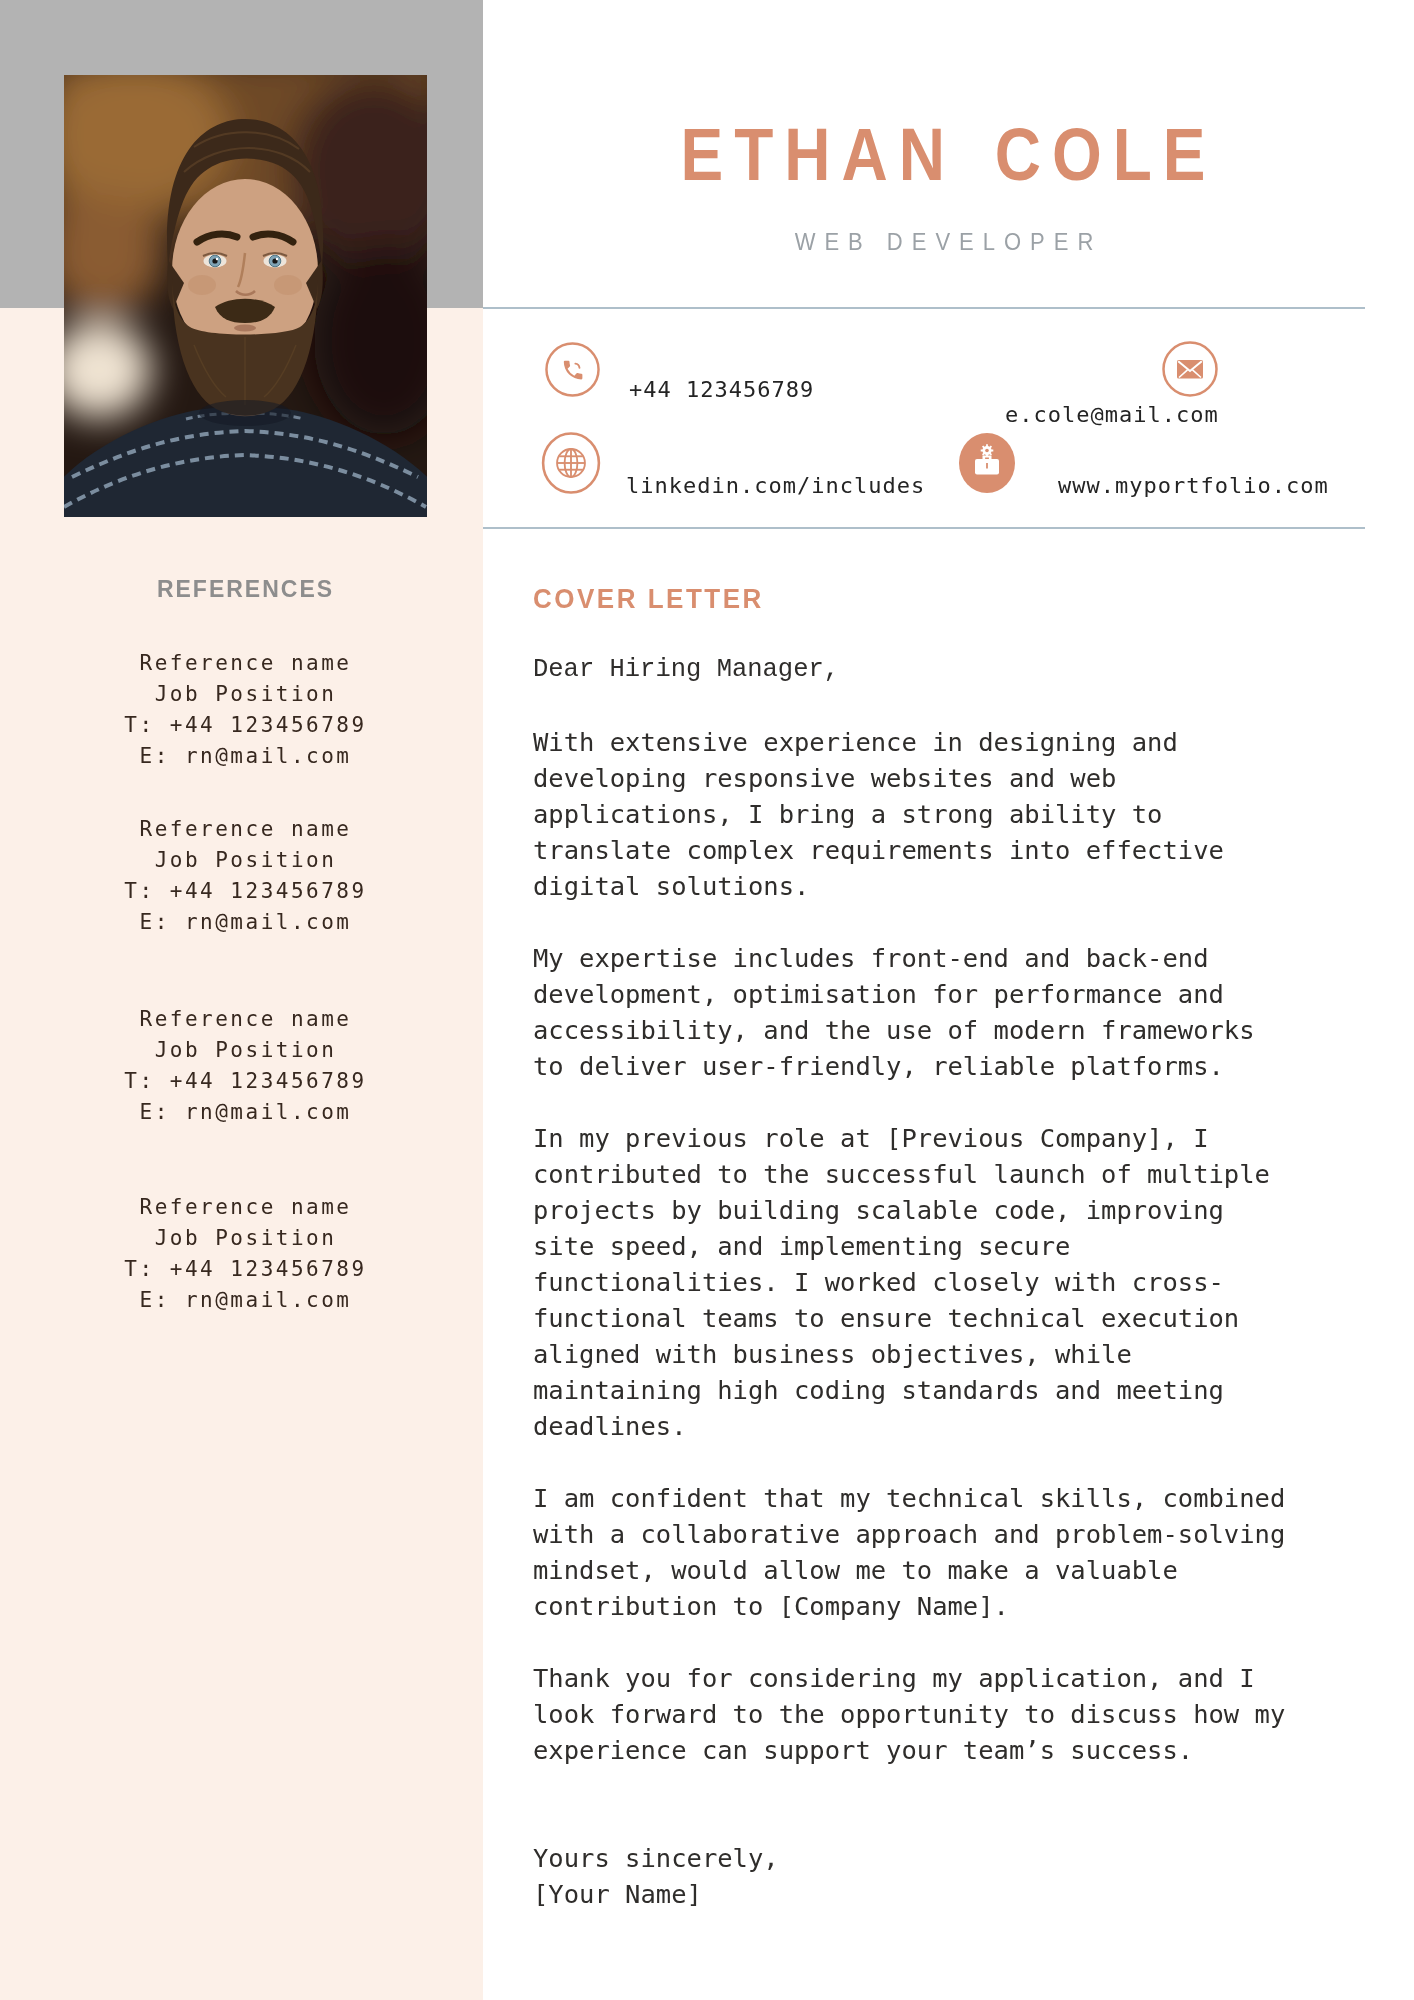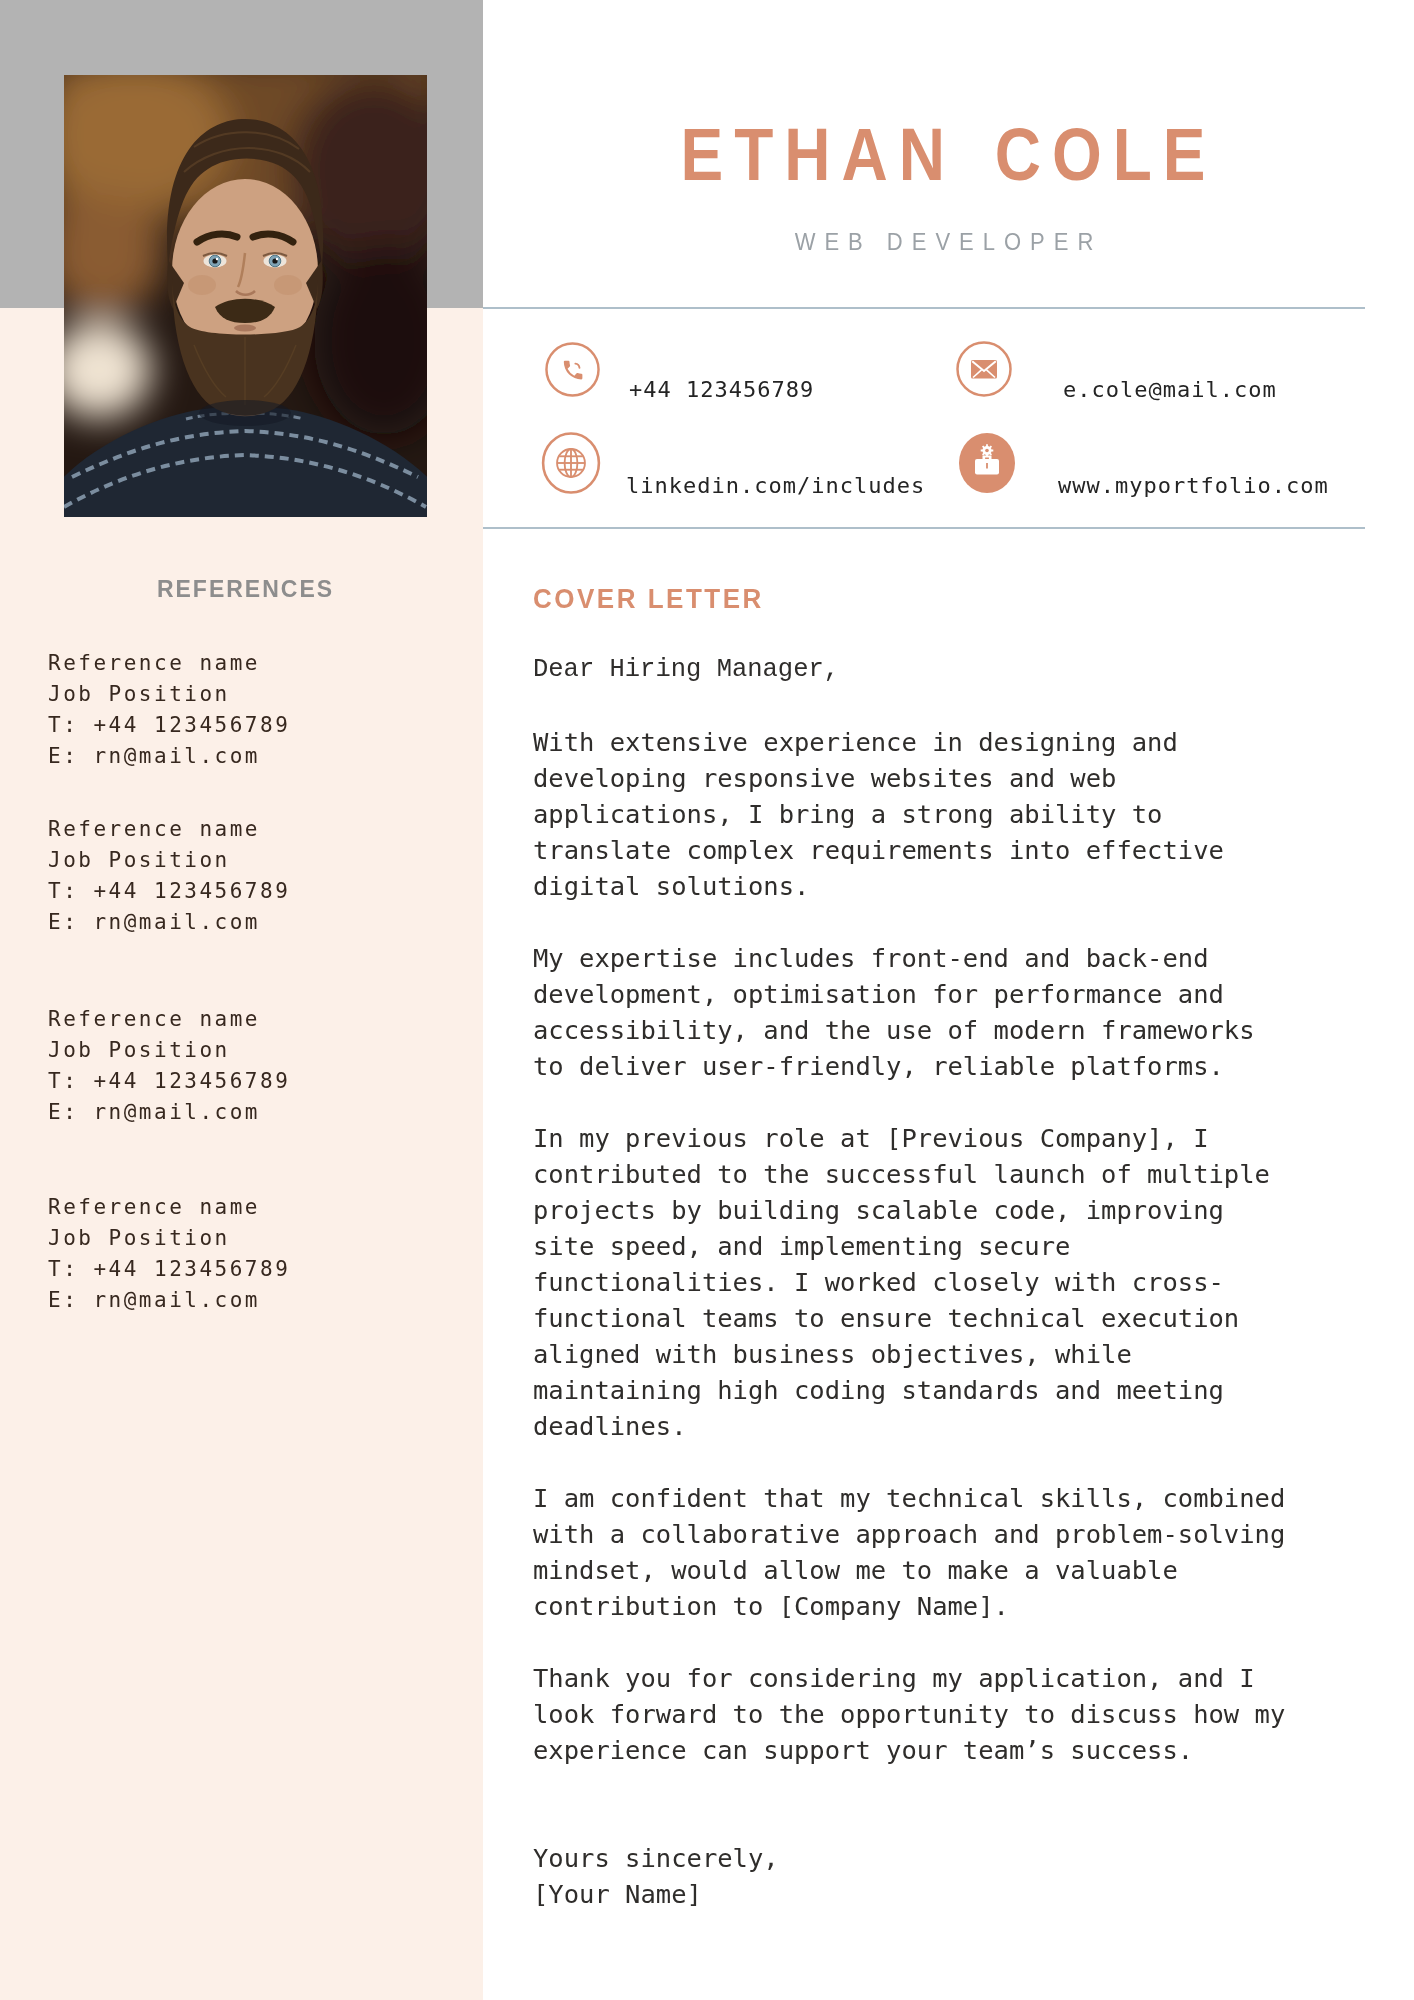--- a/index.html
+++ b/index.html
@@ -10,21 +10,21 @@
   
   .sidebar{position:absolute;left:0;top:0;width:483px;height:2000px;background:#fcf0e8;}
   .gray-block{position:absolute;left:0;top:0;width:483px;height:308px;background:#b3b3b3;}
   .photo{position:absolute;left:64px;top:75px;width:363px;height:442px;overflow:hidden;}
   .photo svg{display:block;}
   .ref-title{
     position:absolute;left:60px;top:576px;width:371px;text-align:center;
     font-family:"Liberation Sans",sans-serif;font-weight:bold;font-size:23px;
     letter-spacing:2px;color:#8d8d8d;transform:scaleY(1.06);
   }
-  .references{position:absolute;left:48px;top:648px;width:395px;text-align:left;}
+  .references{position:absolute;left:48px;top:648px;width:395px;text-align:center;}
   .ref-block{font-size:21px;line-height:31px;letter-spacing:2.5px;color:#37281f;}
   .ref-block.m1{margin-bottom:42px;}
   .ref-block.m2{margin-bottom:66px;}
   .ref-block.m3{margin-bottom:64px;}
   
   .name{
     position:absolute;left:483px;top:112px;width:931px;text-align:center;
     font-family:"Liberation Sans",sans-serif;font-weight:bold;font-size:64px;
     letter-spacing:11px;word-spacing:10px;color:#d98e6f;
     transform:scaleY(1.16);transform-origin:center top;white-space:nowrap;
@@ -35,21 +35,21 @@
     color:#9ba1a6;transform:scaleY(1.08);transform-origin:center top;white-space:nowrap;
   }
   .divider{position:absolute;left:483px;width:882px;height:2px;background:#aebfca;}
   .divider.d1{top:307px;}
   .divider.d2{top:527px;}
   
   .contact-item{position:absolute;display:flex;align-items:flex-end;}
   .contact-item .icon{flex:0 0 auto;}
   .contact-item .value{font-size:22px;letter-spacing:1px;color:#242424;white-space:nowrap;}
   .ci-phone{left:544px;top:341px;}   .ci-phone .value{margin-left:28px;}
-  .ci-email{left:955px;top:340px;}   .ci-email .value{margin-left:50px;}
+  .ci-email{left:955px;top:340px;flex-direction:column;}   .ci-email .value{margin-left:50px;}
   .ci-linkedin{left:541px;top:432px;}.ci-linkedin .value{margin-left:25px;}
   .ci-portfolio{left:958px;top:432px;}.ci-portfolio .value{margin-left:42px;}
   
   .cover{position:absolute;left:533px;top:583px;width:812px;}
   .cover-title{
     font-family:"Liberation Sans",sans-serif;font-weight:bold;font-size:26px;
     letter-spacing:2.5px;color:#d98e6f;transform:scaleY(1.06);transform-origin:left top;
     margin:0 0 38px 0;
   }
   .greeting{font-size:25.5px;line-height:36px;margin:0 0 36px 0;color:#2f2d2b;font-family:Liberation Mono, monospace;}

